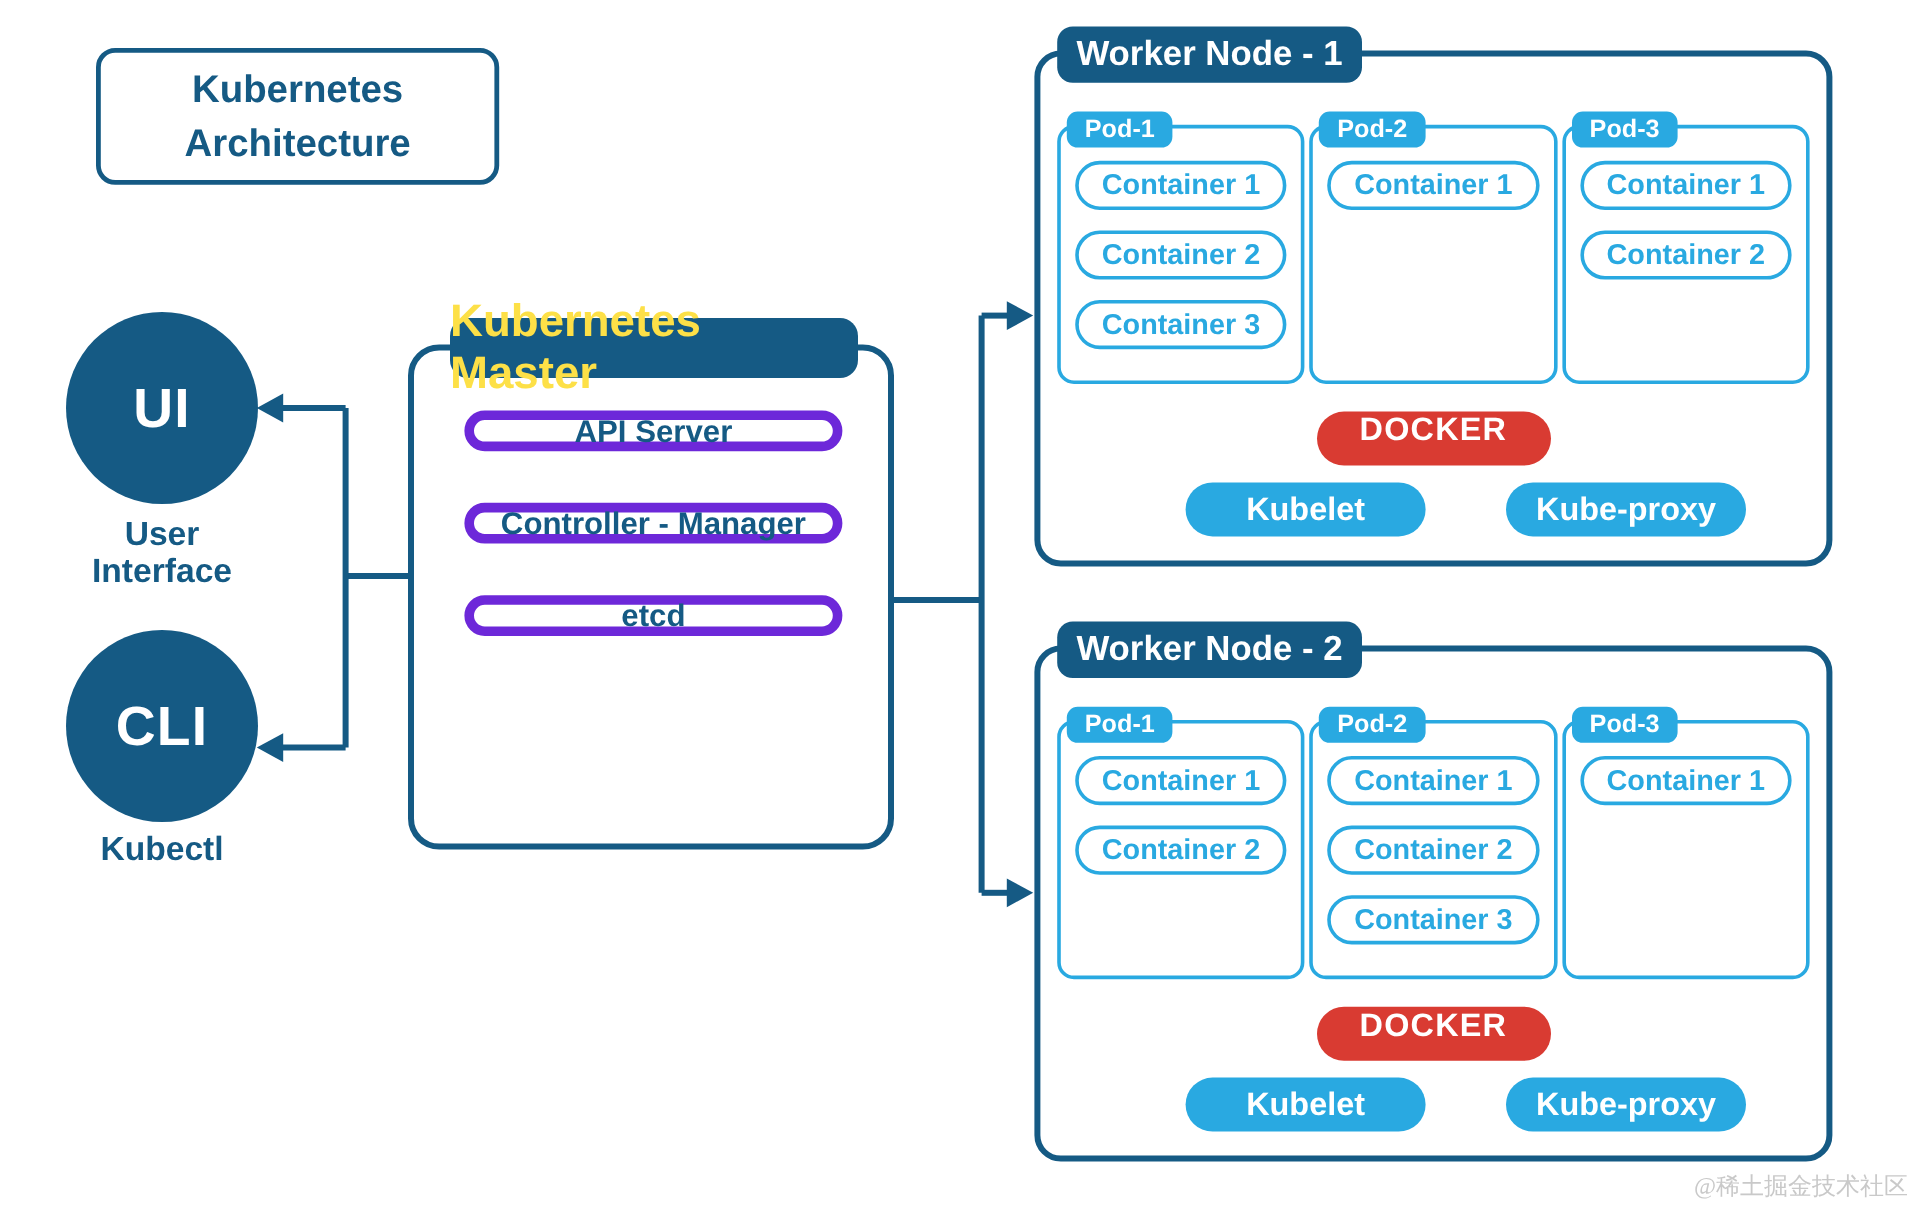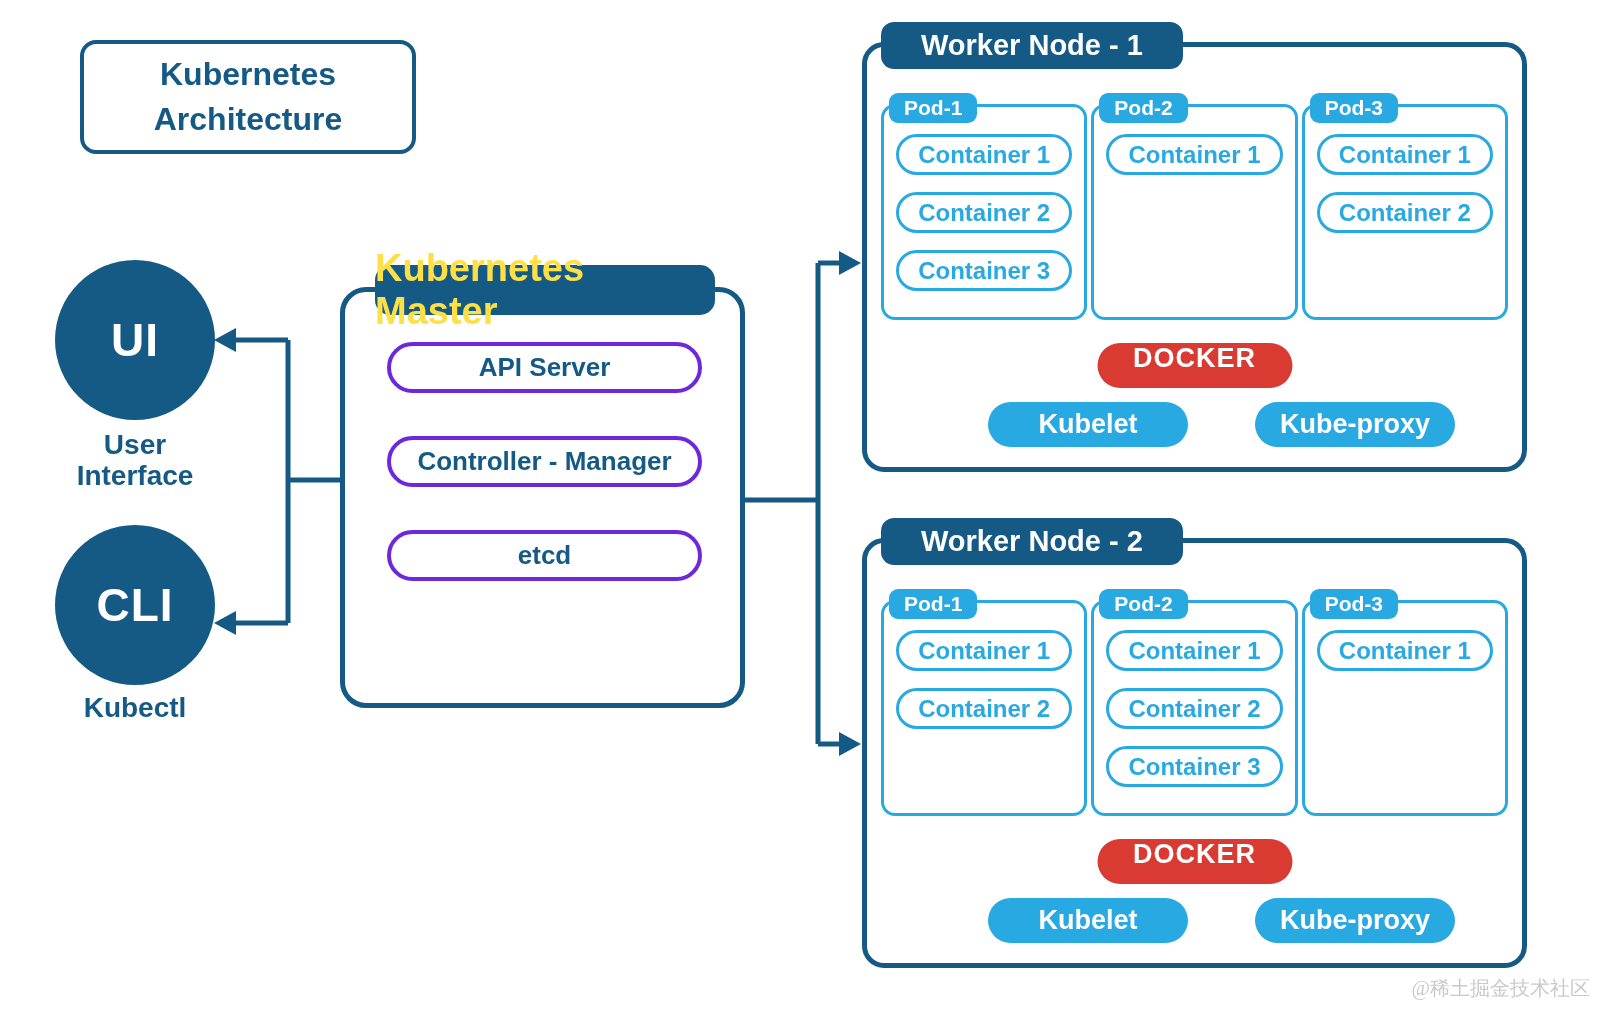--- a/index.html
+++ b/index.html
@@ -78,22 +78,22 @@
     border-radius: 15px;
     display: flex; align-items: center; justify-content: center;
     color: #fde047; font-size: 38px; font-weight: bold;
   }
   .master-items {
     position: absolute;
     left: 42px; top: 50px;
     width: 315px;
   }
   .master-item {
-    width: 315px; height: 51px;
-    border: 4px solid #6d28d9;
+    width: 315px; height: 34px;
+    border: 8px solid #6d28d9;
     border-radius: 26px;
     margin-bottom: 43px;
     display: flex; align-items: center; justify-content: center;
     color: #155a84; font-size: 26px; font-weight: bold;
   }
 
   
   .worker-box {
     position: absolute;
     left: 862px;
@@ -101,21 +101,21 @@
     border: 5px solid #155a84;
     border-radius: 22px;
     background: #ffffff;
   }
   .worker-1 { top: 42px; }
   .worker-2 { top: 538px; }
   .worker-header {
     position: absolute;
     left: 14px; top: -25px;
     height: 47px;
-    padding: 0 40px;
+    padding: 0 16px;
     background: #155a84;
     border-radius: 13px;
     display: flex; align-items: center; justify-content: center;
     color: #ffffff; font-size: 29px; font-weight: bold;
   }
   .pods-row {
     position: absolute;
     left: 14px; top: 57px; right: 14px;
     height: 216px;
     display: flex; gap: 4px;

